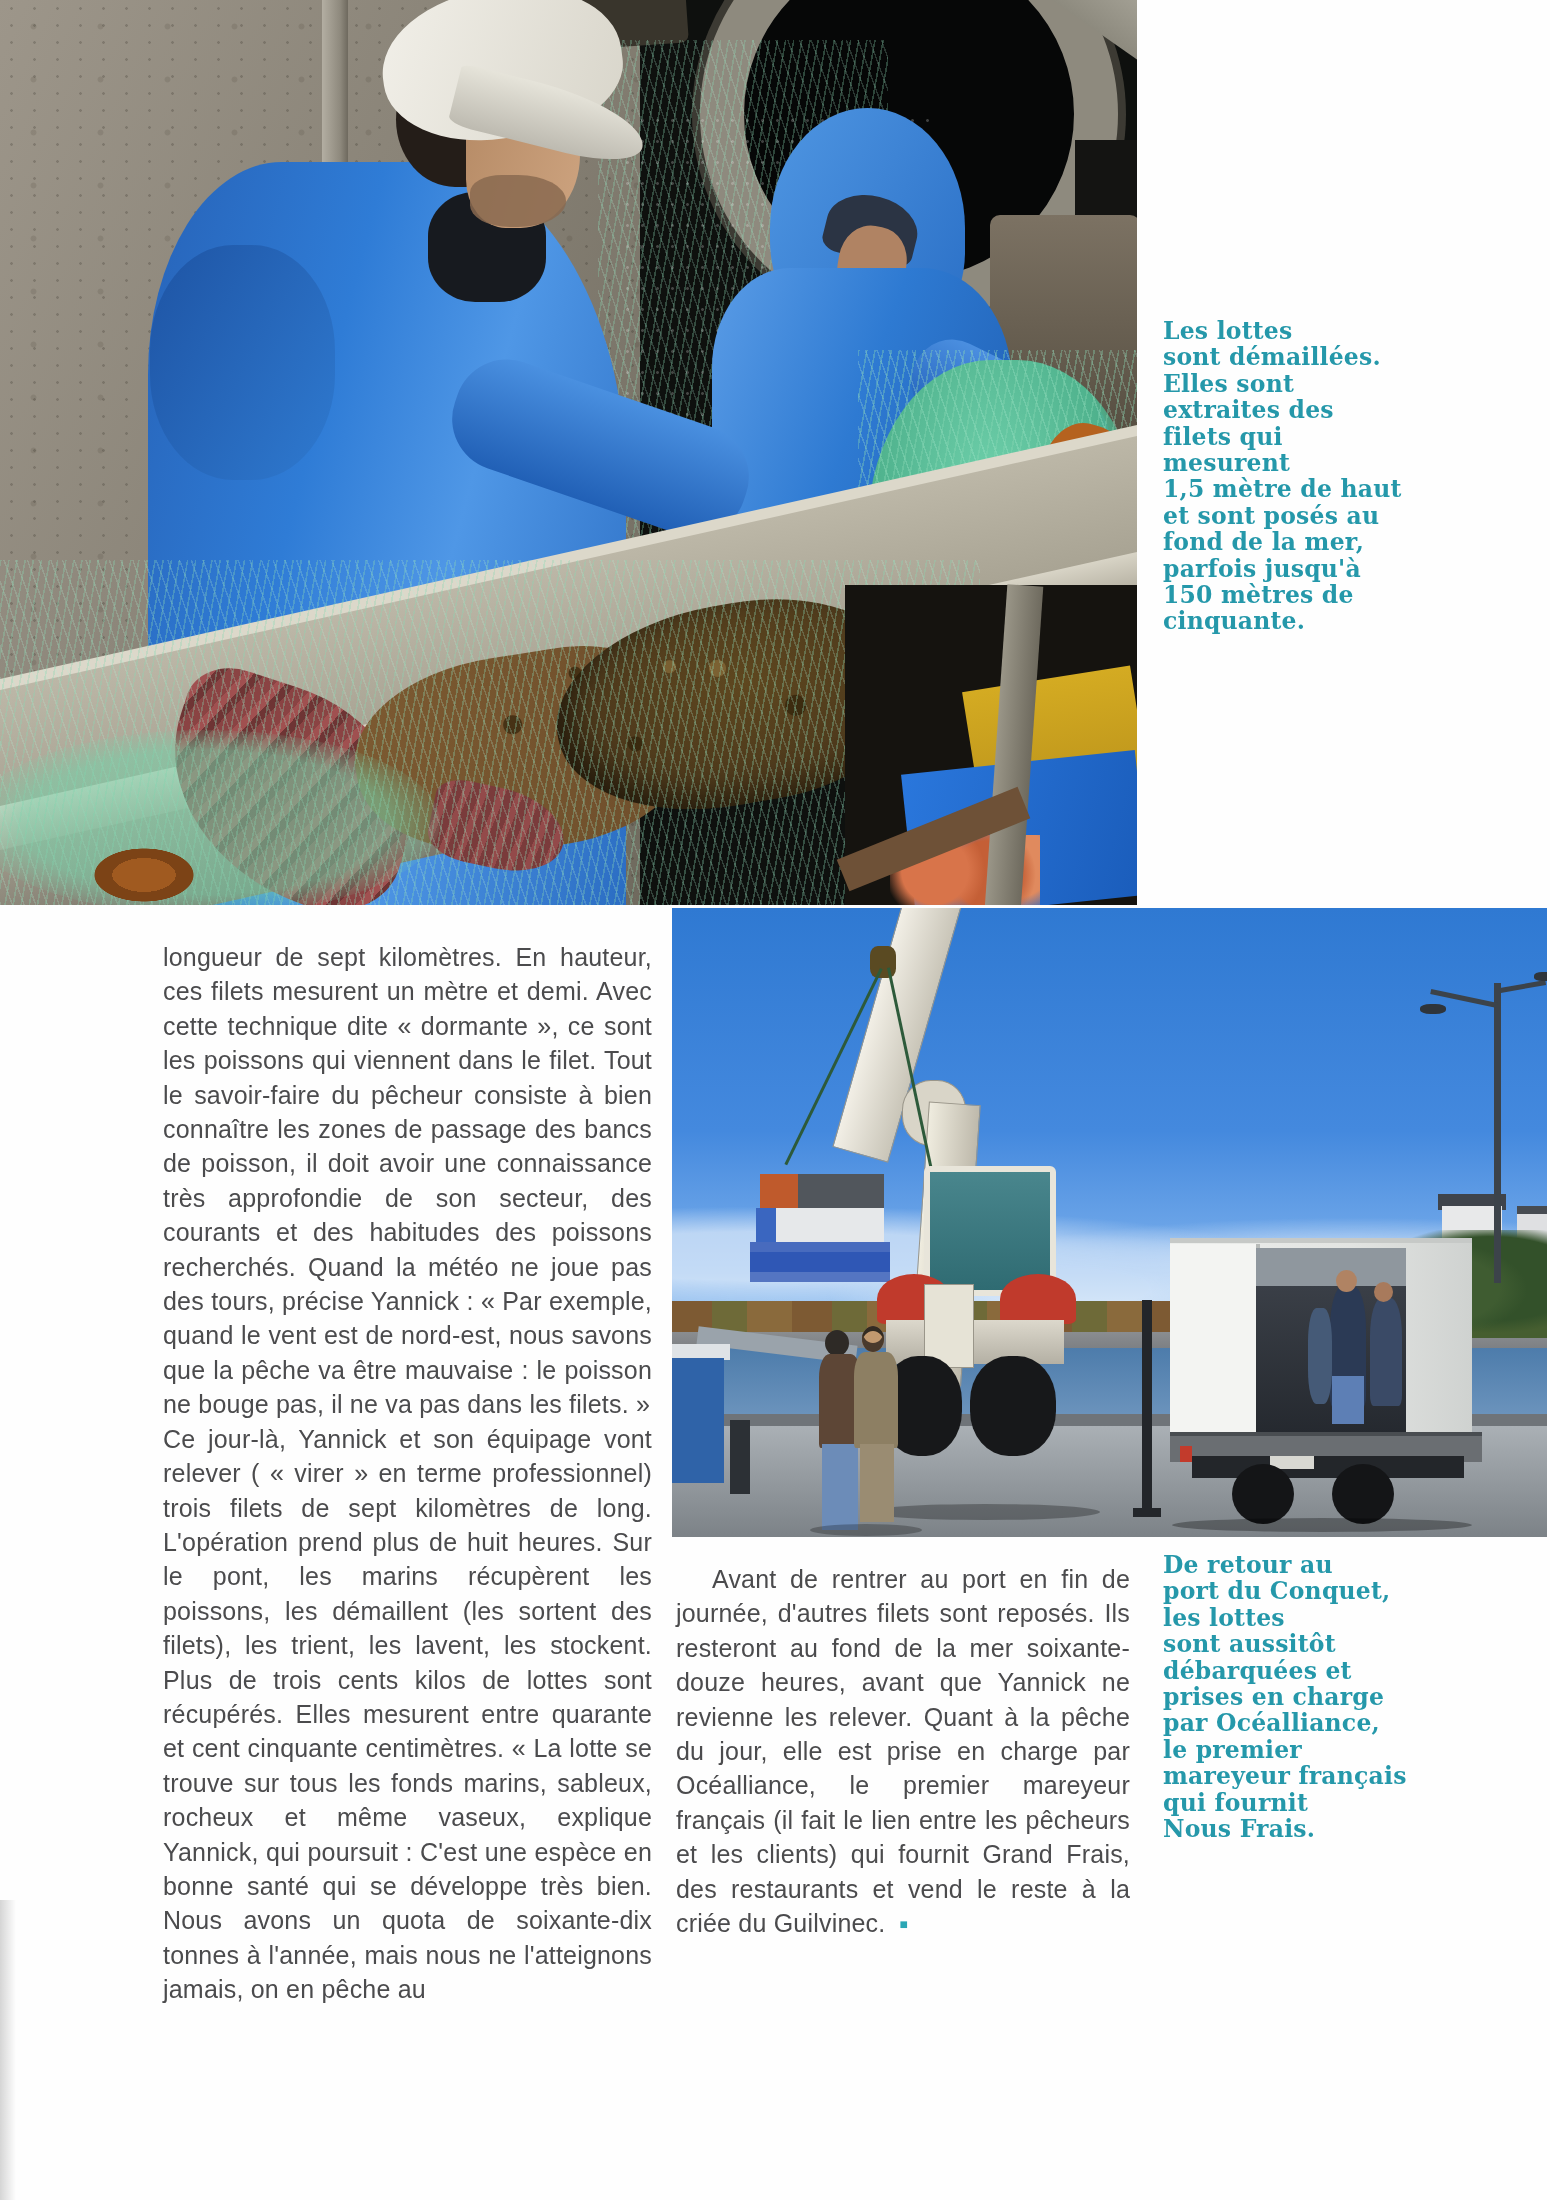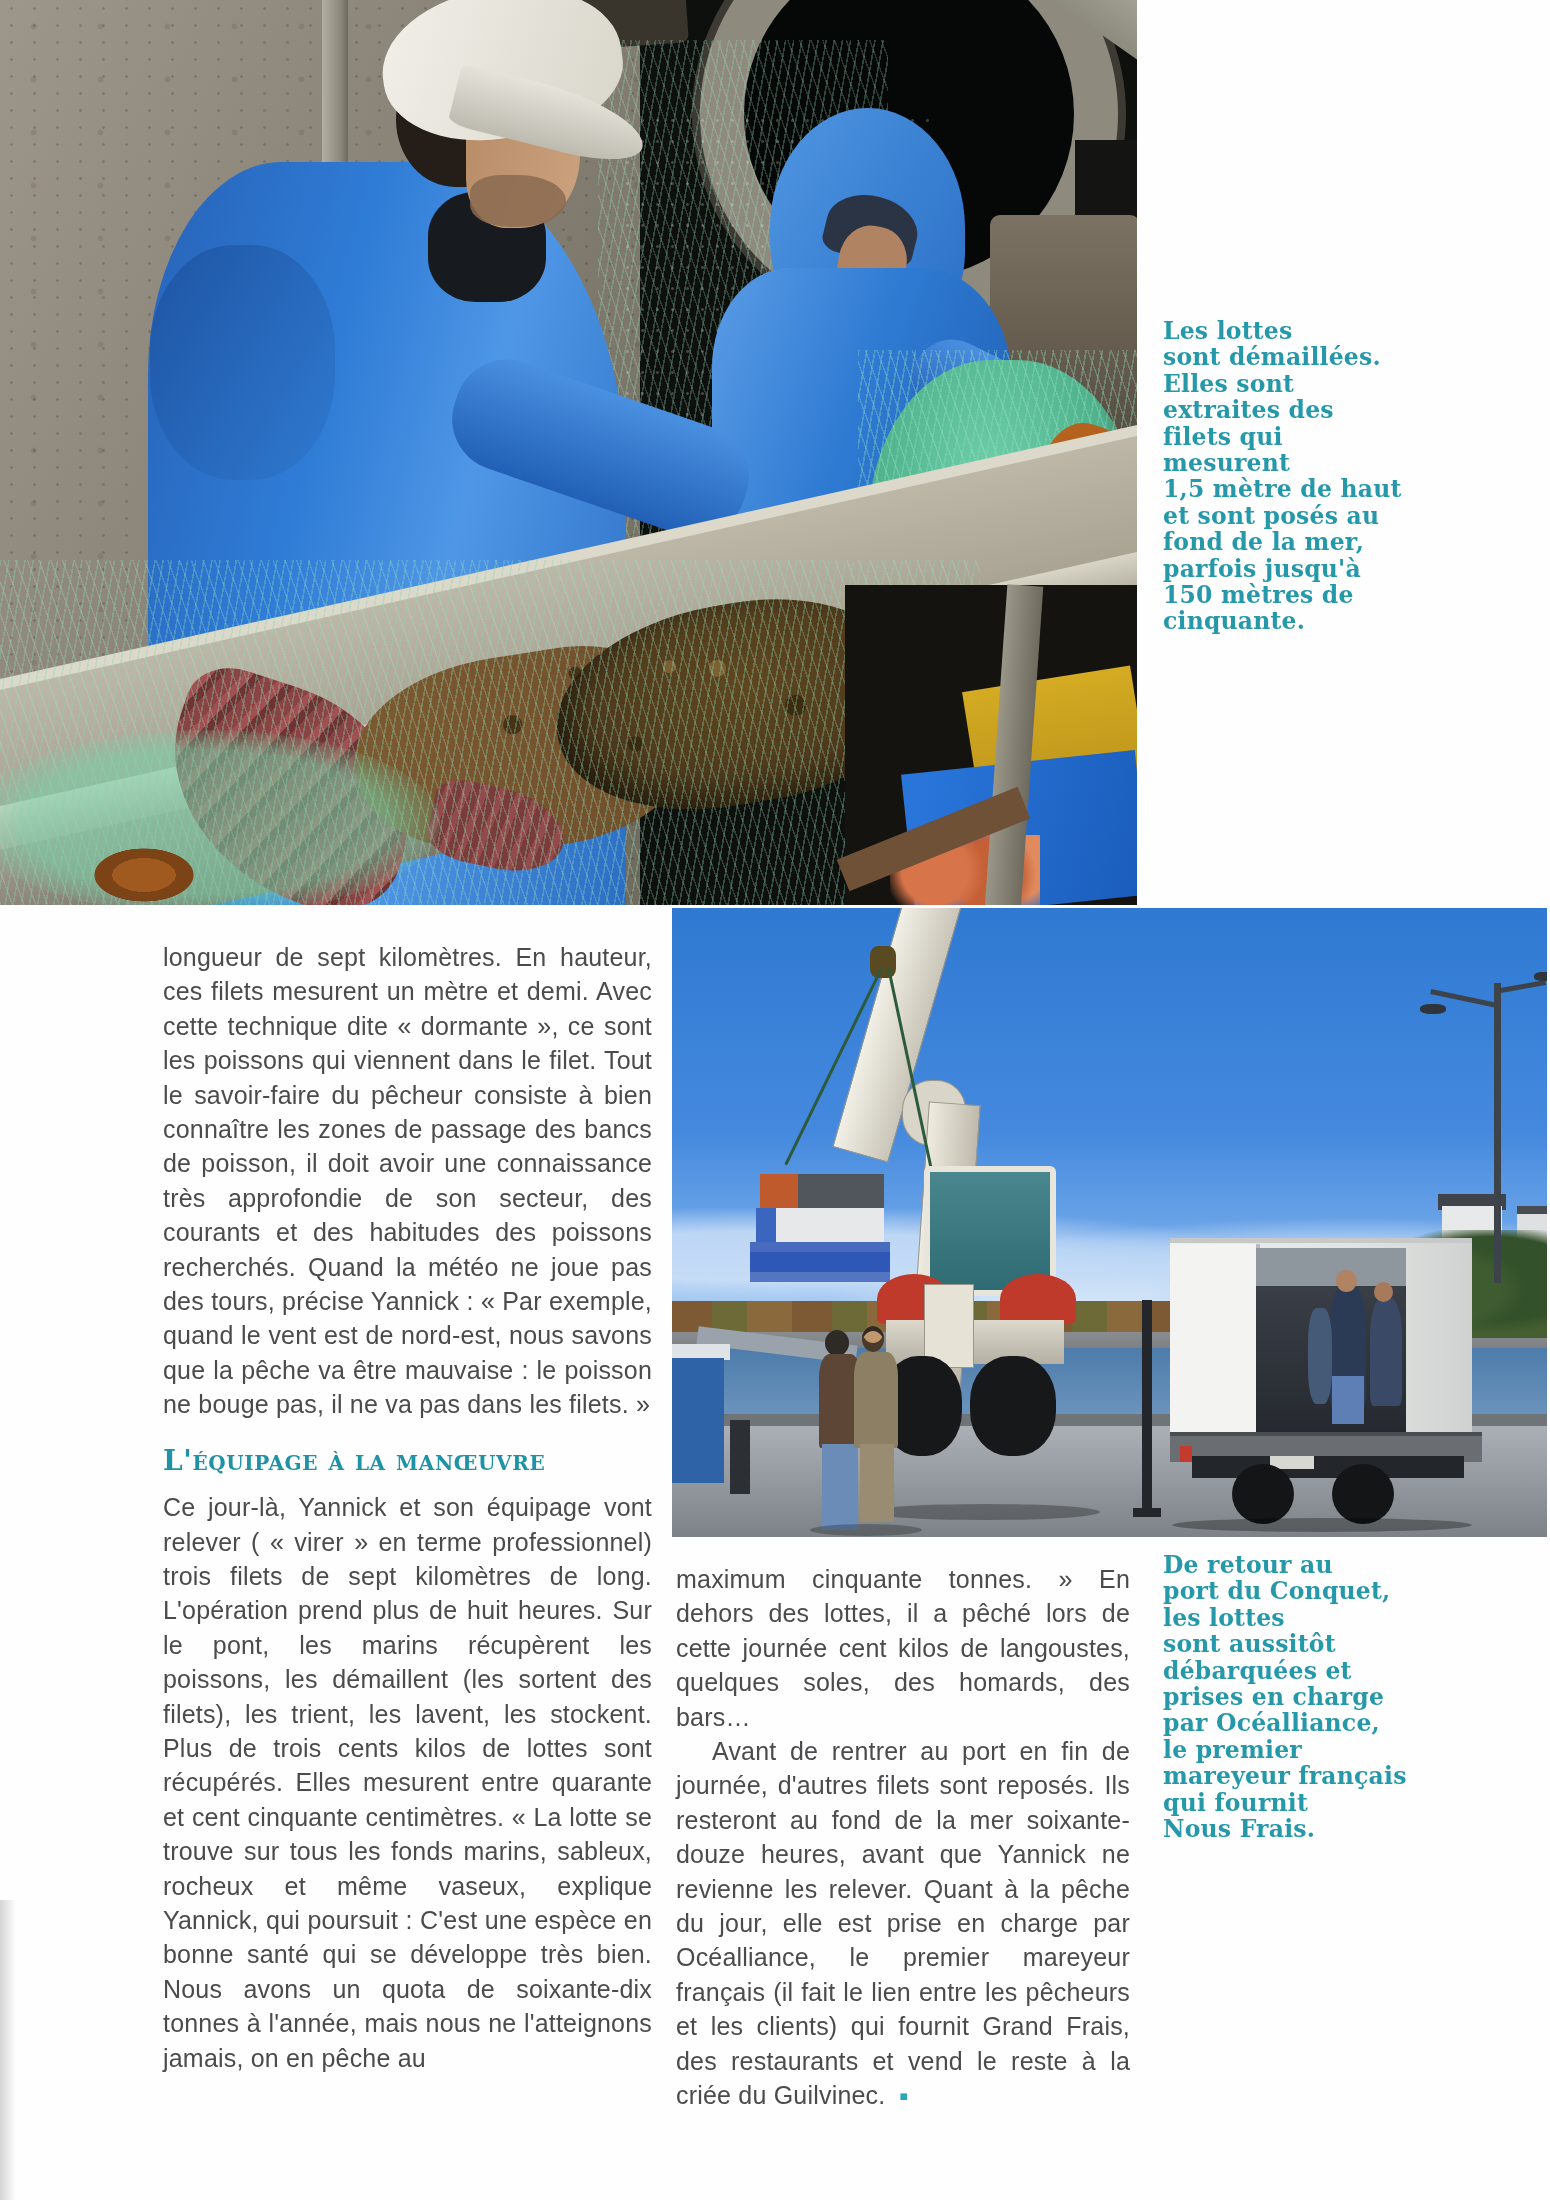--- a/index.html
+++ b/index.html
@@ -227,23 +227,21 @@
       <div>prises en charge</div>
       <div>par Océalliance,</div>
       <div>le premier</div>
       <div>mareyeur français</div>
       <div>qui fournit</div>
       <div>Nous Frais.</div>
     </div>
 
   <div class="bodycol" style="left:163px;top:940px;width:489px;">
     <p><span>longueur de sept kilomètres. En hauteur, ces filets mesurent un mètre et demi. Avec cette technique dite « dormante », ce sont les poissons qui viennent dans le filet. Tout le savoir-faire du pêcheur consiste à bien connaître les zones de passage des bancs de poisson, il doit avoir une connaissance très approfondie de son secteur, des courants et des habitudes des poissons recherchés. Quand la météo ne joue pas des tours, précise Yannick : « </span><span class="it">Par exemple, quand le vent est de nord-est, nous savons que la pêche va être mauvaise : le poisson ne bouge pas, il ne va pas dans les filets. »</span></p>
-    <div class="subhead">L'équipage à la manœuvre</div>
     <p><span>Ce jour-là, Yannick et son équipage vont relever ( « virer » en terme professionnel) trois filets de sept kilomètres de long. L'opération prend plus de huit heures. Sur le pont, les marins récupèrent les poissons, les démaillent (les sortent des filets), les trient, les lavent, les stockent. Plus de trois cents kilos de lottes sont récupérés. Elles mesurent entre quarante et cent cinquante centimètres. « </span><span class="it">La lotte se trouve sur tous les fonds marins, sableux, rocheux et même vaseux,</span><span> explique Yannick, qui poursuit : </span><span class="it">C'est une espèce en bonne santé qui se développe très bien. Nous avons un quota de soixante-dix tonnes à l'année, mais nous ne l'atteignons jamais, on en pêche au</span></p>
   </div>
 
   <div class="bodycol" style="left:676px;top:1562px;width:454px;">
-    <p><span class="it">maximum cinquante tonnes. »</span><span> En dehors des lottes, il a pêché lors de cette journée cent kilos de langoustes, quelques soles, des homards, des bars…</span></p>
     <p class="indent"><span>Avant de rentrer au port en fin de journée, d'autres filets sont reposés. Ils resteront au fond de la mer soixante-douze heures, avant que Yannick ne revienne les relever. Quant à la pêche du jour, elle est prise en charge par Océalliance, le premier mareyeur français (il fait le lien entre les pêcheurs et les clients) qui fournit Grand Frais, des restaurants et vend le reste à la criée du Guilvinec. </span><span class="endmark">■</span></p>
   </div>
 
   <div class="abs" style="left:0;top:1900px;width:16px;height:300px;background:linear-gradient(90deg,rgba(0,0,0,.16),transparent);"></div>
 </div>
 
 </body></html>

